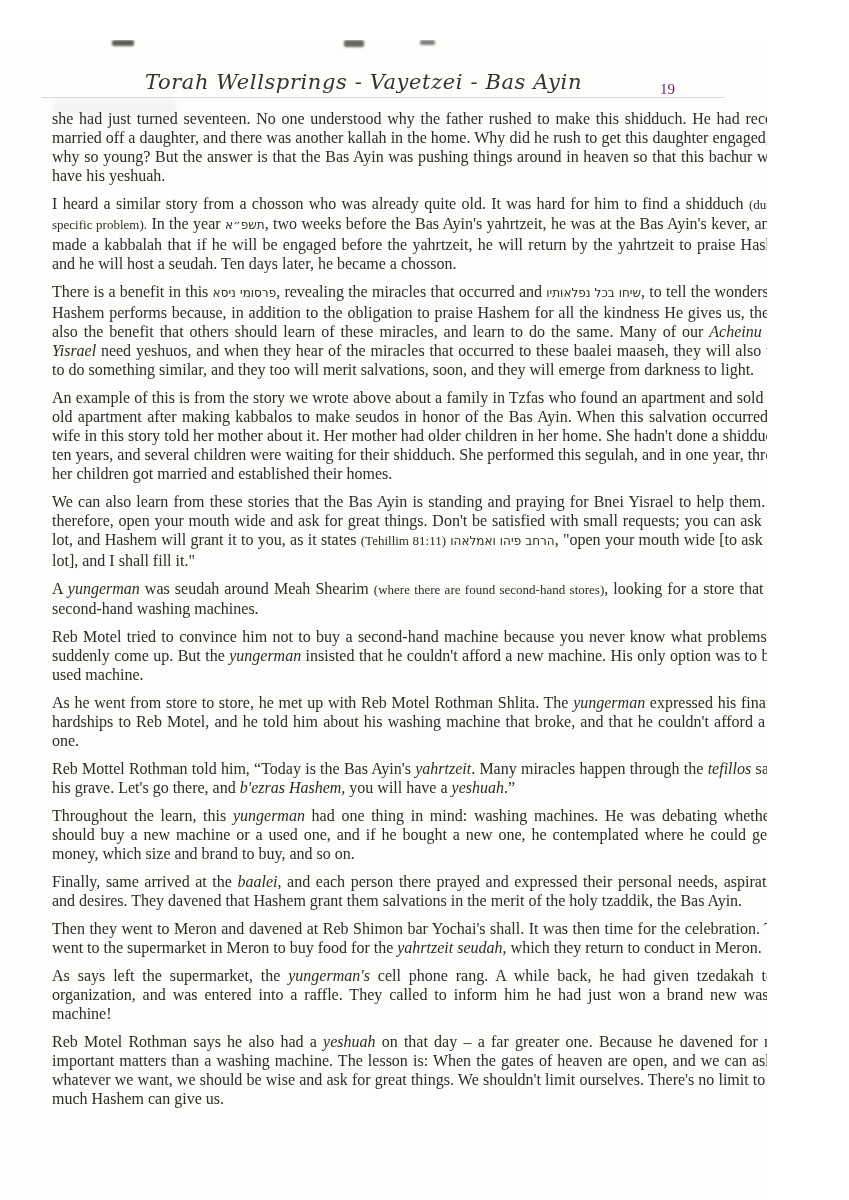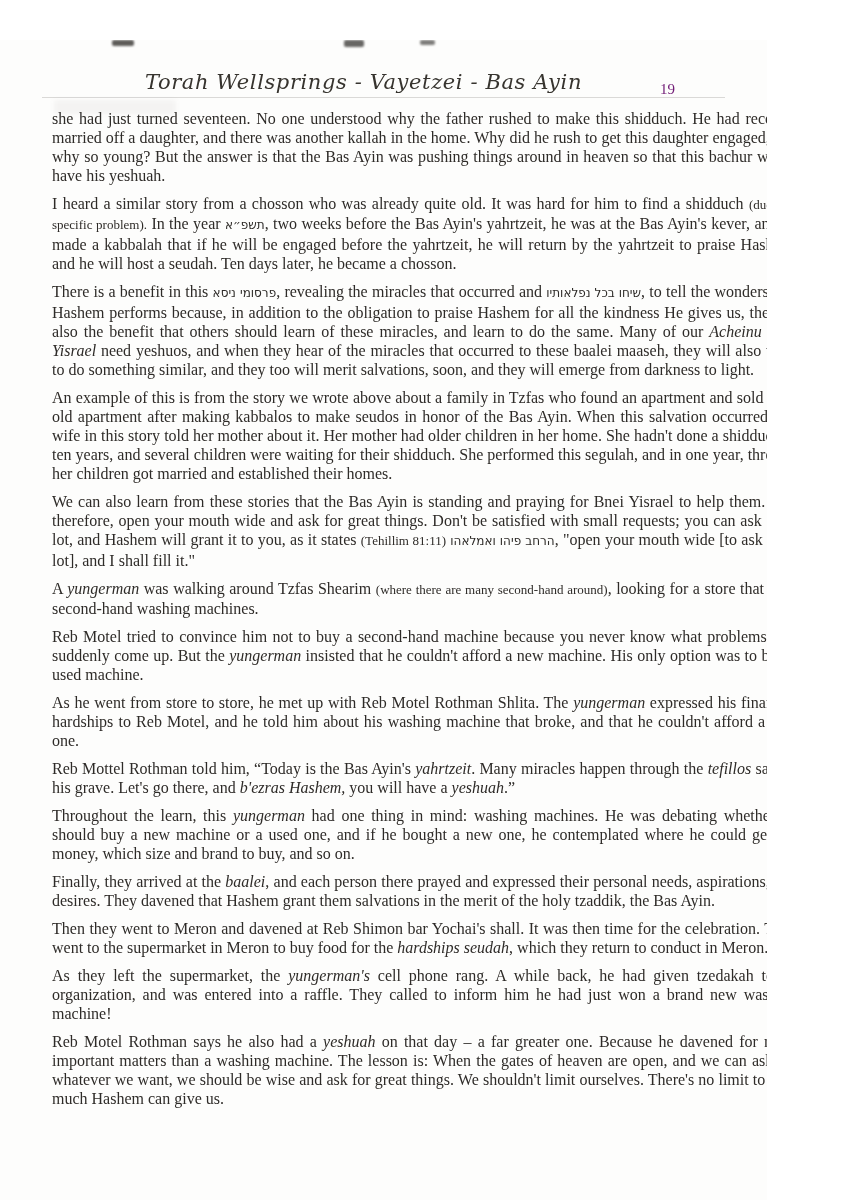--- a/index.html
+++ b/index.html
@@ -86,23 +86,23 @@
     <div class="page-number">19</div>
   </div>
   <div class="header-rule"></div>
 
   <div class="body-col">
       <p class="para"><span class="run-n">she had just turned seventeen. No one understood why the father rushed to make this shidduch. He had recently married off a daughter, and there was another kallah in the home. Why did he rush to get this daughter engaged, and why so young? But the answer is that the Bas Ayin was pushing things around in heaven so that this bachur would have his yeshuah.</span></p>
       <p class="para"><span class="run-n">I heard a similar story from a chosson who was already quite old. It was hard for him to find a shidduch </span><span class="run-sm">(due to a specific problem).</span><span class="run-n"> In the year </span><span class="run-he">תשפ״א</span><span class="run-n">, two weeks before the Bas Ayin's yahrtzeit, he was at the Bas Ayin's kever, and he made a kabbalah that if he will be engaged before the yahrtzeit, he will return by the yahrtzeit to praise Hashem, and he will host a seudah. Ten days later, he became a chosson.</span></p>
       <p class="para"><span class="run-n">There is a benefit in this </span><span class="run-he">פרסומי ניסא</span><span class="run-n">, revealing the miracles that occurred and </span><span class="run-he">שיחו בכל נפלאותיו</span><span class="run-n">, to tell the wonders that Hashem performs because, in addition to the obligation to praise Hashem for all the kindness He gives us, there is also the benefit that others should learn of these miracles, and learn to do the same. Many of our </span><span class="run-i">Acheinu Bnei Yisrael</span><span class="run-n"> need yeshuos, and when they hear of the miracles that occurred to these baalei maaseh, they will also want to do something similar, and they too will merit salvations, soon, and they will emerge from darkness to light.</span></p>
       <p class="para"><span class="run-n">An example of this is from the story we wrote above about a family in Tzfas who found an apartment and sold their old apartment after making kabbalos to make seudos in honor of the Bas Ayin. When this salvation occurred, the wife in this story told her mother about it. Her mother had older children in her home. She hadn't done a shidduch in ten years, and several children were waiting for their shidduch. She performed this segulah, and in one year, three of her children got married and established their homes.</span></p>
       <p class="para"><span class="run-n">We can also learn from these stories that the Bas Ayin is standing and praying for Bnei Yisrael to help them. And therefore, open your mouth wide and ask for great things. Don't be satisfied with small requests; you can ask for a lot, and Hashem will grant it to you, as it states </span><span class="run-sm">(Tehillim 81:11)</span><span class="run-n"> </span><span class="run-he">הרחב פיהו ואמלאהו</span><span class="run-n">, "open your mouth wide [to ask for a lot], and I shall fill it."</span></p>
-      <p class="para"><span class="run-n">A </span><span class="run-i">yungerman</span><span class="run-n"> was walking around Tzfas Shearim </span><span class="run-sm">(where there are many second-hand around)</span><span class="run-n">, looking for a store that sells second-hand washing machines.</span></p>
+      <p class="para"><span class="run-n">A </span><span class="run-i">yungerman</span><span class="run-n"> was seudah around Meah Shearim </span><span class="run-sm">(where there are found second-hand stores)</span><span class="run-n">, looking for a store that sells second-hand washing machines.</span></p>
       <p class="para"><span class="run-n">Reb Motel tried to convince him not to buy a second-hand machine because you never know what problems will suddenly come up. But the </span><span class="run-i">yungerman</span><span class="run-n"> insisted that he couldn't afford a new machine. His only option was to buy a used machine.</span></p>
       <p class="para"><span class="run-n">As he went from store to store, he met up with Reb Motel Rothman Shlita. The </span><span class="run-i">yungerman</span><span class="run-n"> expressed his financial hardships to Reb Motel, and he told him about his washing machine that broke, and that he couldn't afford a new one.</span></p>
       <p class="para"><span class="run-n">Reb Mottel Rothman told him, “Today is the Bas Ayin's </span><span class="run-i">yahrtzeit</span><span class="run-n">. Many miracles happen through the </span><span class="run-i">tefillos</span><span class="run-n"> said at his grave. Let's go there, and </span><span class="run-i">b'ezras Hashem,</span><span class="run-n"> you will have a </span><span class="run-i">yeshuah</span><span class="run-n">.”</span></p>
       <p class="para"><span class="run-n">Throughout the learn, this </span><span class="run-i">yungerman</span><span class="run-n"> had one thing in mind: washing machines. He was debating whether he should buy a new machine or a used one, and if he bought a new one, he contemplated where he could get the money, which size and brand to buy, and so on.</span></p>
-      <p class="para"><span class="run-n">Finally, they arrived at the </span><span class="run-i">baalei</span><span class="run-n">, and each person there prayed and expressed their personal needs, aspirations, and desires. They davened that Hashem grant them salvations in the merit of the holy tzaddik, the Bas Ayin.</span></p>
-      <p class="para"><span class="run-n">Then they went to Meron and davened at Reb Shimon bar Yochai's shall. It was then time for the celebration. They went to the supermarket in Meron to buy food for the </span><span class="run-i">hardships seudah</span><span class="run-n">, which they return to conduct in Meron.</span></p>
-      <p class="para"><span class="run-n">As they left the supermarket, the </span><span class="run-i">yungerman's</span><span class="run-n"> cell phone rang. A while back, he had given tzedakah to an organization, and was entered into a raffle. They called to inform him he had just won a brand new washing machine!</span></p>
+      <p class="para"><span class="run-n">Finally, same arrived at the </span><span class="run-i">baalei</span><span class="run-n">, and each person there prayed and expressed their personal needs, aspirations, and desires. They davened that Hashem grant them salvations in the merit of the holy tzaddik, the Bas Ayin.</span></p>
+      <p class="para"><span class="run-n">Then they went to Meron and davened at Reb Shimon bar Yochai's shall. It was then time for the celebration. They went to the supermarket in Meron to buy food for the </span><span class="run-i">yahrtzeit seudah</span><span class="run-n">, which they return to conduct in Meron.</span></p>
+      <p class="para"><span class="run-n">As says left the supermarket, the </span><span class="run-i">yungerman's</span><span class="run-n"> cell phone rang. A while back, he had given tzedakah to an organization, and was entered into a raffle. They called to inform him he had just won a brand new washing machine!</span></p>
       <p class="para"><span class="run-n">Reb Motel Rothman says he also had a </span><span class="run-i">yeshuah</span><span class="run-n"> on that day – a far greater one. Because he davened for more important matters than a washing machine. The lesson is: When the gates of heaven are open, and we can ask for whatever we want, we should be wise and ask for great things. We shouldn't limit ourselves. There's no limit to how much Hashem can give us.</span></p>
     </div>
 </div>
 
 </body></html>

